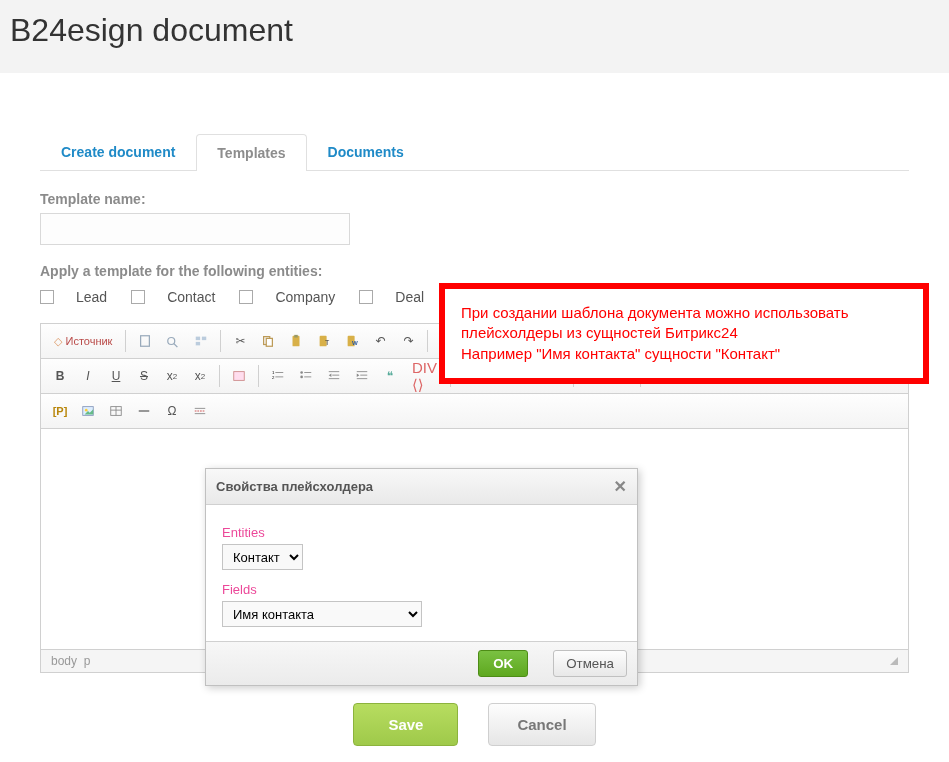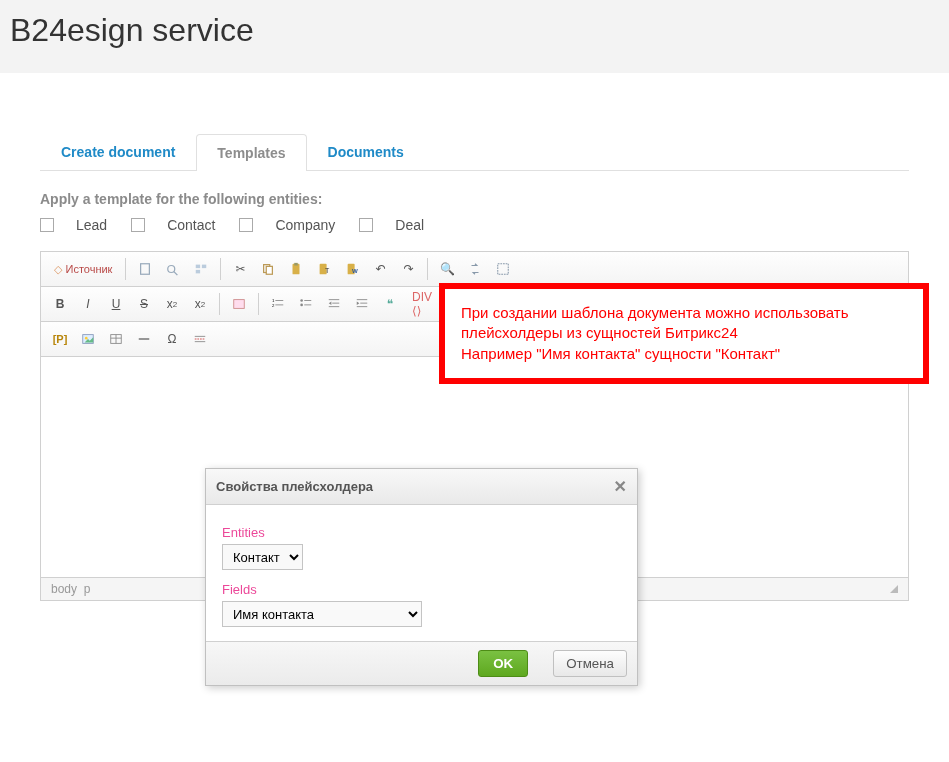--- a/index.html
+++ b/index.html
@@ -55,31 +55,35 @@
 .bottom-btns { display: flex; justify-content: center; gap: 30px; margin-top: 30px; }
 .big-save { background: linear-gradient(#b7dd60,#9fc94a); color: #fff; border: 1px solid #8cb33d; padding: 0 34px; border-radius: 4px; font-size: 15px; font-weight: bold; cursor: pointer; }
 .big-cancel { background: linear-gradient(#fdfdfd,#e6e6e6); color: #777; border: 1px solid #cfcfcf; padding: 12px 28px; border-radius: 4px; font-size: 15px; font-weight: bold; cursor: pointer; }
 
 .svg6 { width: 14px; height: 14px; }
 </style>
 </head>
 <body>
 
 <div class="page-hdr">
-  <div class="page-title">B24esign service</div>
+  <div class="page-title">B24esign document</div>
 </div>
 
 <div class="container">
 
   <div class="tabs">
     <div class="tab">Create document</div>
     <div class="tab active">Templates</div>
     <div class="tab">Documents</div>
   </div>
 
+  <div class="block">
+    <label class="fld-label">Template name:</label>
+    <input class="text-input" value="" style="">
+  </div>
 
   <div class="block">
     <label class="fld-label">Apply a template for the following entities:</label>
     <div class="checks">
       <label class="check-item">
           <span class="chkbox"></span>
           <span>Lead</span>
         </label>
       <label class="check-item">
           <span class="chkbox"></span>
@@ -212,21 +216,21 @@
         </span>
       <span class="tbtn">
           <svg class="svg6" viewBox="0 0 16 16">
             <line x1="2" y1="3" x2="14" y2="3" stroke="#888"></line>
             <line x1="6" y1="7" x2="14" y2="7" stroke="#888"></line>
             <polygon points="5,7 2,5 2,9" fill="#888"></polygon>
             <line x1="2" y1="11" x2="14" y2="11" stroke="#888"></line>
           </svg>
         </span>
       <span class="tbtn" style="color:#5a9">❝</span>
-      <span class="tbtn txt" style="color:#d66;font-size:12px">DIV<br>⟨⟩</span>
+      <span class="tbtn txt" style="color:#d66;font-size:15px">DIV<br>⟨⟩</span>
       <span class="sep"></span>
       <span class="tbtn">
           <svg class="svg6" viewBox="0 0 16 16">
             <line x1="2" y1="4" x2="14" y2="4" stroke="#777"></line>
             <line x1="2" y1="8" x2="9" y2="8" stroke="#777"></line>
             <line x1="2" y1="12" x2="14" y2="12" stroke="#777"></line>
           </svg>
         </span>
       <span class="tbtn">
           <svg class="svg6" viewBox="0 0 16 16">

